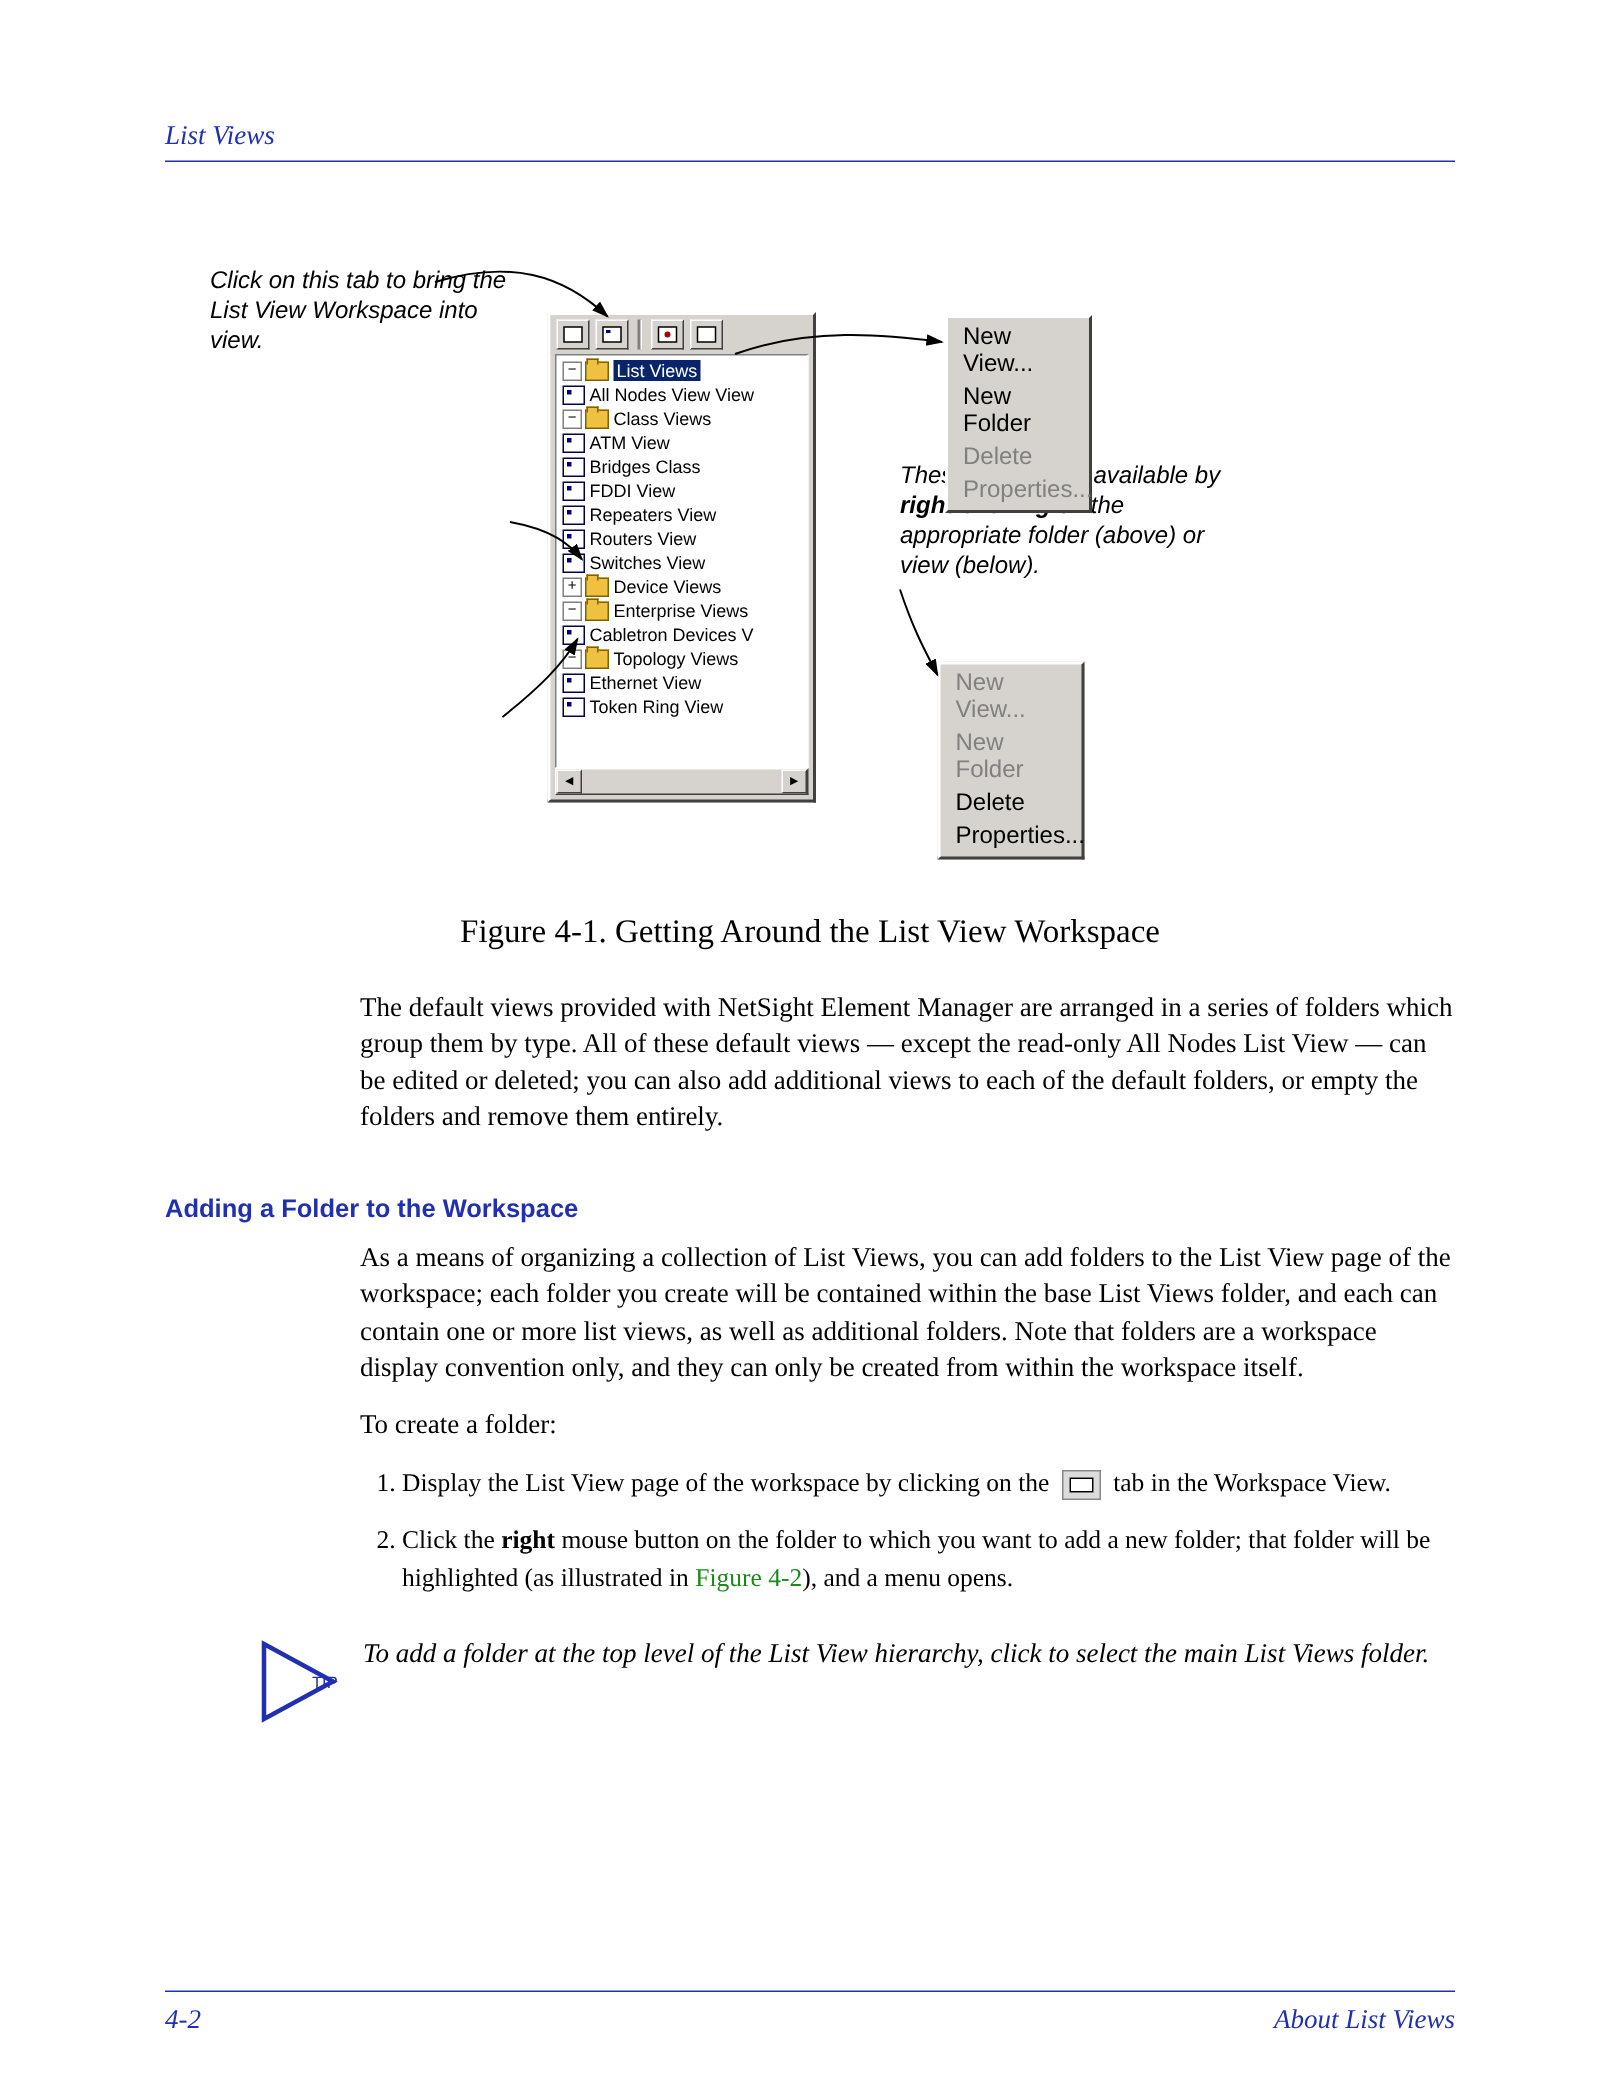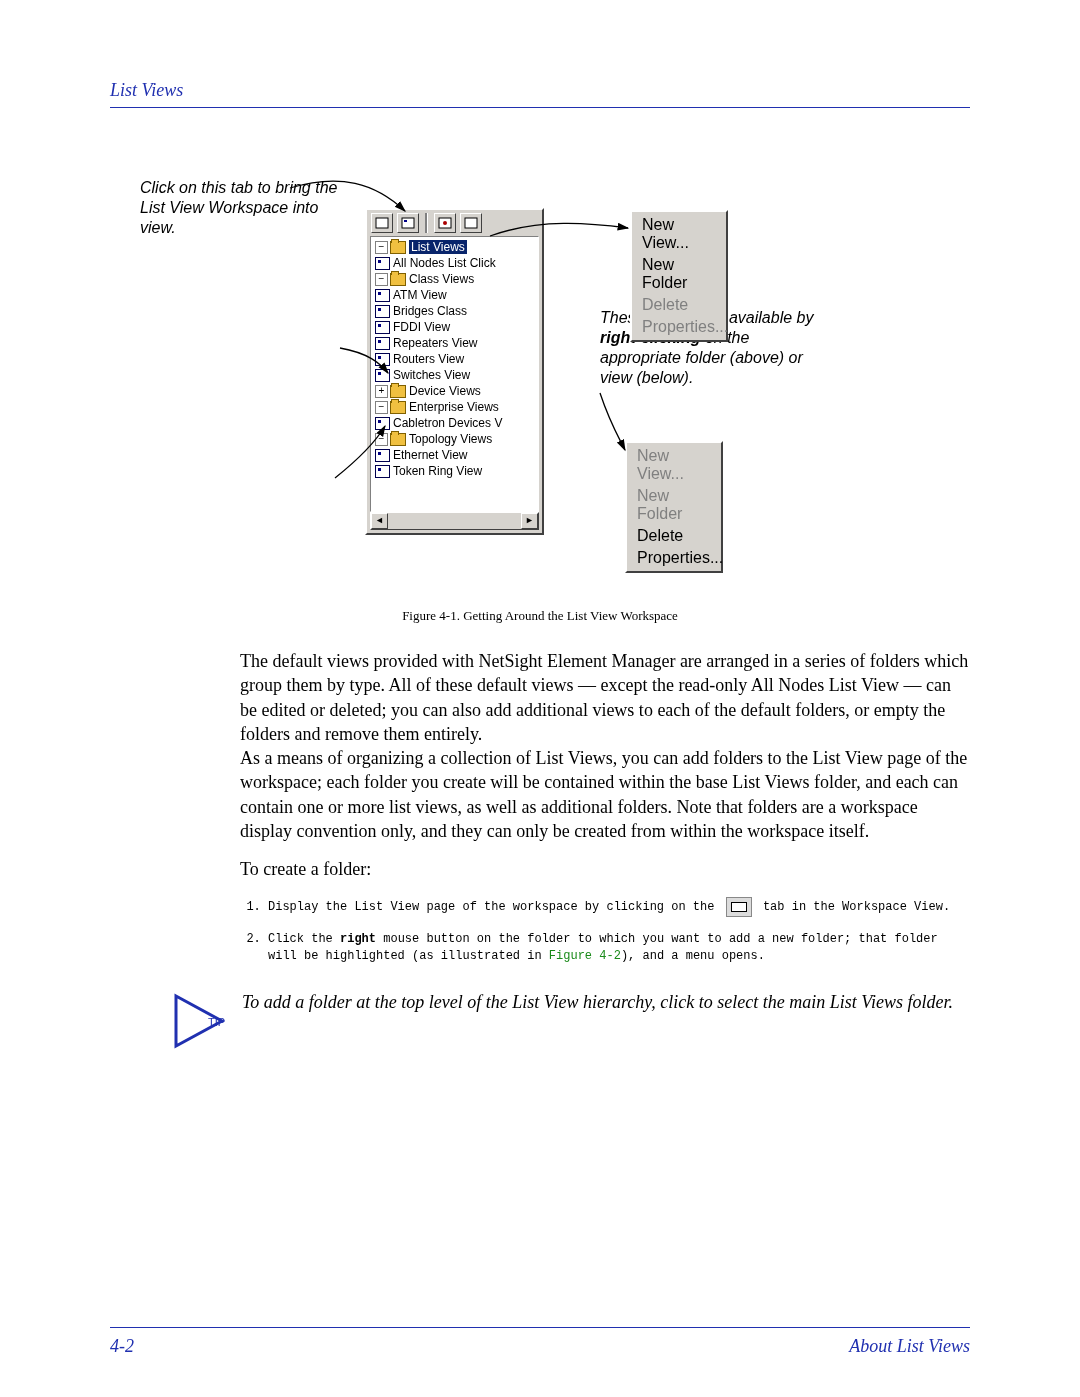--- a/index.html
+++ b/index.html
@@ -34,21 +34,21 @@
     position: absolute;
     font-family: Arial, Helvetica, sans-serif;
     font-style: italic;
     font-size: 16px;
     line-height: 1.25;
     color: #000;
   }
   .callout .bold { font-weight: bold; font-style: italic; }
   .figure-caption {
     text-align: center;
-    font-size: 13px;
+    font-size: 22px;
     margin-top: 10px;
   }
   .body-para {
     margin: 25px 0 0 130px;
     font-size: 18px;
     line-height: 1.35;
   }
   .subsection-title {
     color: #2030b0;
     font-family: Arial, Helvetica, sans-serif;
@@ -57,22 +57,22 @@
     margin: 40px 0 10px 0;
   }
   .body-para2 {
     margin: 0 0 0 130px;
     font-size: 18px;
     line-height: 1.35;
   }
   ol.steps {
     margin: 15px 0 0 130px;
     padding-left: 28px;
-    font-family: Liberation Mono, monospace;
-    font-size: 12px;
+    font-family: Liberation Serif, serif;
+    font-size: 17px;
     line-height: 1.45;
   }
   ol.steps li { margin-bottom: 14px; }
   .inline-icon {
     display: inline-block;
     width: 24px;
     height: 18px;
     background: #dcdcdc;
     border: 1px solid #888;
     vertical-align: middle;
@@ -234,21 +234,21 @@
             </svg>
           </span>
         <span class="tabbtn">
             <svg viewBox="0 0 14 12">
               <rect x="1" y="1" width="12" height="10" fill="#fff" stroke="#000"></rect>
             </svg>
           </span>
       </div>
       <div class="tree-body">
         <div class="row"><span class="exp">−</span><span class="fldr"></span><span class="hl">List Views</span></div>
-        <div class="row ind1"><span class="vicon"></span><span>All Nodes List Click</span></div>
+        <div class="row ind1"><span class="vicon"></span><span>All Nodes View View</span></div>
         <div class="row ind1"><span class="exp">−</span><span class="fldr"></span><span>Class Views</span></div>
         <div class="row ind2"><span class="vicon"></span><span>ATM View</span></div>
         <div class="row ind2"><span class="vicon"></span><span>Bridges Class</span></div>
         <div class="row ind2"><span class="vicon"></span><span>FDDI View</span></div>
         <div class="row ind2"><span class="vicon"></span><span>Repeaters View</span></div>
         <div class="row ind2"><span class="vicon"></span><span>Routers View</span></div>
         <div class="row ind2"><span class="vicon"></span><span>Switches View</span></div>
         <div class="row ind1"><span class="exp">+</span><span class="fldr"></span><span>Device Views</span></div>
         <div class="row ind1"><span class="exp">−</span><span class="fldr"></span><span>Enterprise Views</span></div>
         <div class="row ind2"><span class="vicon"></span><span>Cabletron Devices V</span></div>
@@ -286,20 +286,21 @@
       <path d="M 225 300 C 250 280, 265 265, 275 248" stroke="#000" fill="none" stroke-width="1.3" marker-end="url(#ah)"></path>
       <path d="M 380 58 C 430 40, 480 45, 518 50" stroke="#000" fill="none" stroke-width="1.3" marker-end="url(#ah)"></path>
       <path d="M 490 215 C 500 245, 508 258, 515 272" stroke="#000" fill="none" stroke-width="1.3" marker-end="url(#ah)"></path>
     </svg>
   </div>
 
   <div class="figure-caption">Figure 4-1. Getting Around the List View Workspace</div>
 
   <p class="body-para">The default views provided with NetSight Element Manager are arranged in a series of folders which group them by type. All of these default views — except the read-only All Nodes List View — can be edited or deleted; you can also add additional views to each of the default folders, or empty the folders and remove them entirely.</p>
 
+  <div class="subsection-title">Adding a Folder to the Workspace</div>
 
   <p class="body-para2">As a means of organizing a collection of List Views, you can add folders to the List View page of the workspace; each folder you create will be contained within the base List Views folder, and each can contain one or more list views, as well as additional folders. Note that folders are a workspace display convention only, and they can only be created from within the workspace itself.</p>
   <p class="body-para2" style="margin-top:14px;">To create a folder:</p>
 
   <ol class="steps">
     <li>
       <span>Display the List View page of the workspace by clicking on the </span>
       <span class="inline-icon"></span>
       <span> tab in the Workspace View.</span>
     </li>

